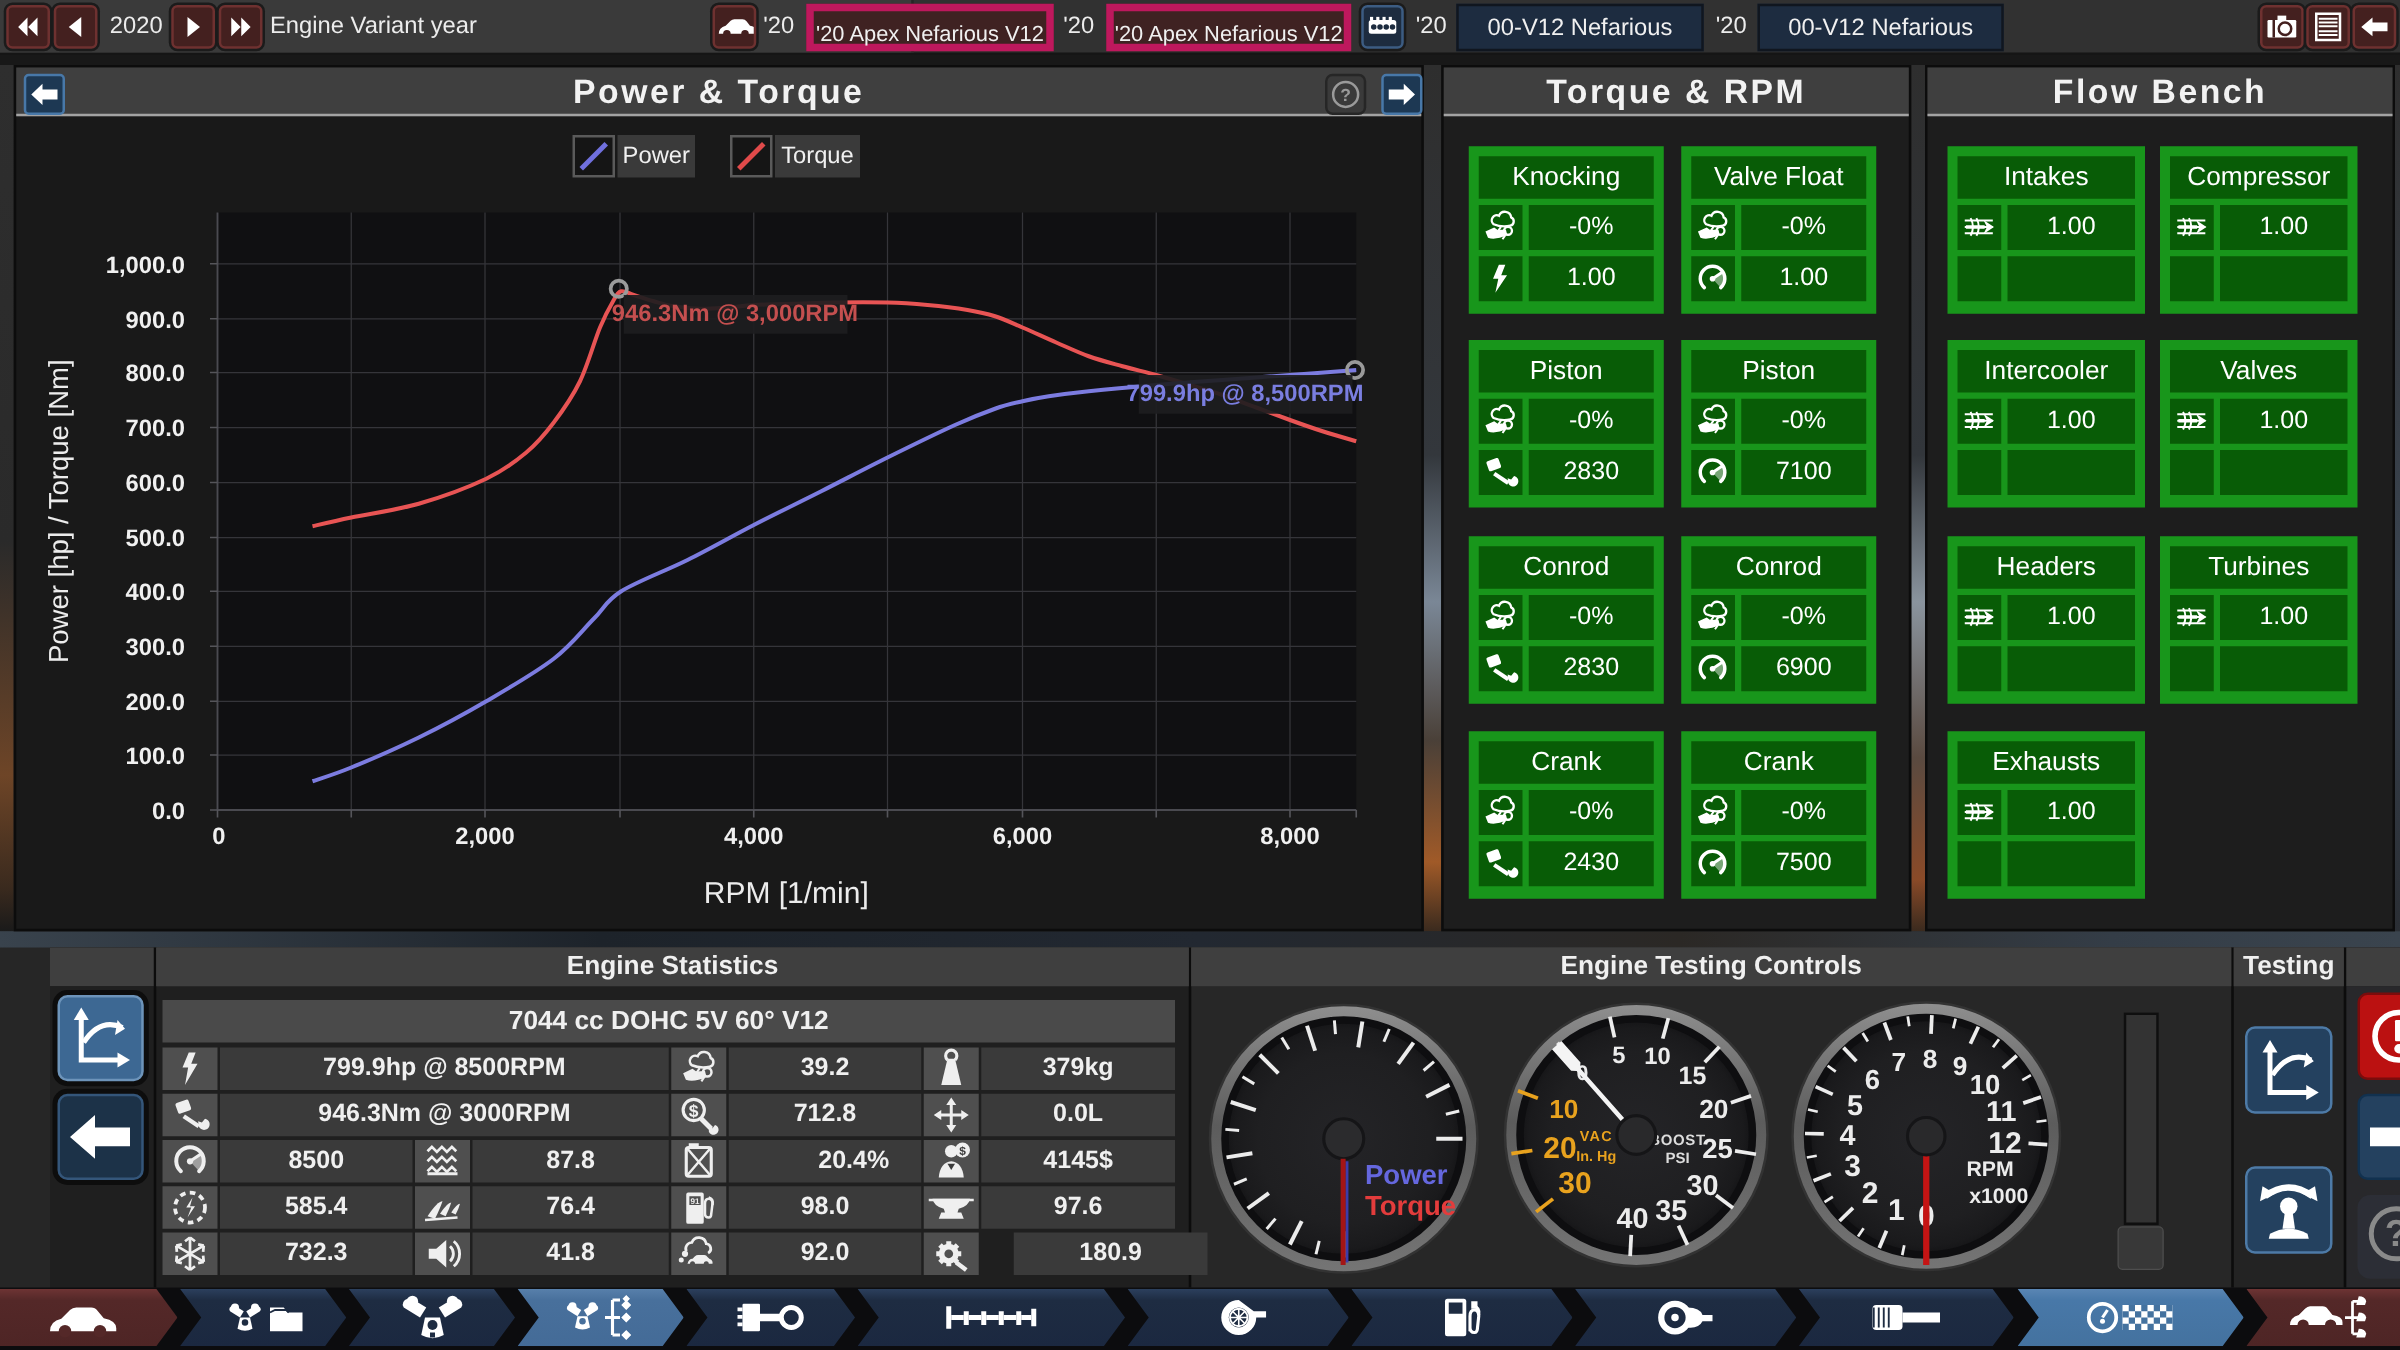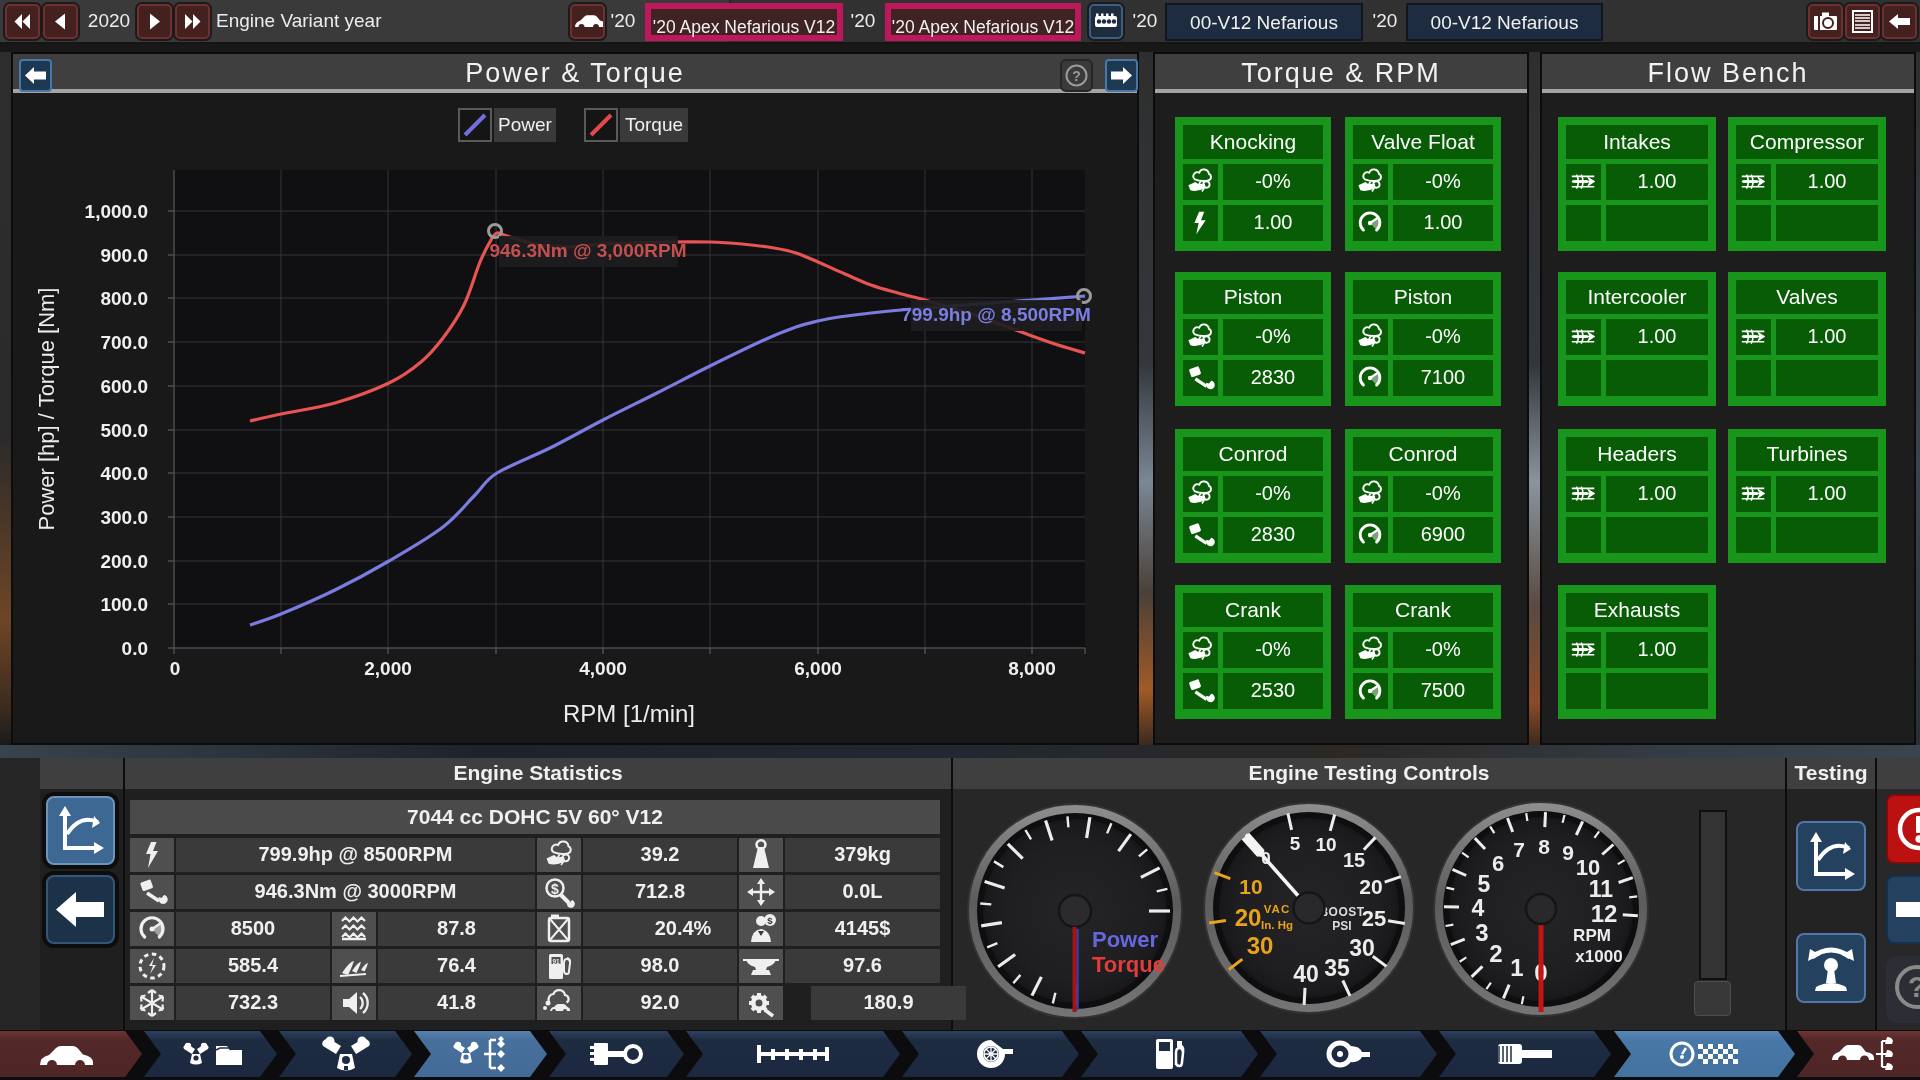--- a/index.html
+++ b/index.html
@@ -12,21 +12,21 @@
   #topbar .lighter { position:absolute; left:0; top:0; width:731px; height:42px; background:#3a3a3a; border-right:2px solid #262626;}
   .tbtn { position:absolute; top:4px; width:35px; height:35px; background:#44201f; border:2px solid #6e3130; border-radius:5px; box-shadow:0 0 0 2px #1b1b1b; }
   .tbtn svg { position:absolute; left:0; top:0; }
   .bbtn { position:absolute; top:4px; width:34px; height:35px; background:#1d2c3f; border:2px solid #3c5c82; border-radius:5px; box-shadow:0 0 0 2px #1b1b1b; }
   .tlabel { position:absolute; top:0; height:42px; line-height:42px; font-size:19px; color:#ececec; }
   .mbox { position:absolute; top:3px; height:38px; line-height:36px; background:#3f2222; border:6px solid #be185d; text-align:center; font-size:17.5px; color:#f0f0f0; }
   .blbox { position:absolute; top:3px; height:38px; line-height:36px; background:#1d2c40; border:2px solid #10161f; text-align:center; font-size:19px; color:#f0f0f0; }
 
   
   .panel { position:absolute; border:2px solid #0c0c0c; }
-  .ptitle { position:absolute; left:0; top:0; width:100%; height:39px; background:#3f3f3f; border-bottom:4px solid #a3a3a3; text-align:center; line-height:38px; font-size:27px; letter-spacing:2px; color:#f2f2f2; }
+  .ptitle { position:absolute; left:0; top:0; width:100%; height:39px; background:#3f3f3f; border-bottom:2px solid #a3a3a3; text-align:center; line-height:38px; font-size:27px; letter-spacing:2px; color:#f2f2f2;font-weight:bold; }
 
   #chartpanel { left:11px; top:52px; width:1128px; height:693px; background:#191919; }
   #trpanel { left:1153px; top:52px; width:376px; height:693px; background:#1d1d1d; }
   #fbpanel { left:1540px; top:52px; width:376px; height:693px; background:#1d1d1d; }
 
   .sqbtn { position:absolute; width:33px; height:33px; border-radius:4px; }
   .sqbtn.blue { background:#1d3853; border:2px solid #4878a8; }
   .sqbtn.ghost { background:#3a3a3a; border:2px solid #262626; border-radius:6px; }
 
   
@@ -394,21 +394,21 @@
           </svg>
         </div>
       <div class="vcell r1">-0%</div>
       <div class="icell r2">
           <svg class="ci" width="31" height="32" viewBox="0 0 31 32">
             <rect x="4" y="5" width="11" height="9" rx="1.5" fill="#fff" transform="rotate(-20 9 9)"></rect>
             <path d="M10 17 L22 25" stroke="#fff" stroke-width="3.5"></path>
             <path d="M22 25 a4.5 4.5 0 1 0 5-6 l-2.5 3 l-3-1 Z" fill="#fff"></path>
           </svg>
         </div>
-      <div class="vcell r2">2530</div>
+      <div class="vcell r2">2430</div>
     </div>
     <div class="gcard" style="left:190px;top:531px;">
       <div class="titlecell">Crank</div>
       <div class="icell r1">
           <svg class="ci" width="31" height="32" viewBox="0 0 31 32">
             <path d="M9.5 13.2 a4.3 4.3 0 0 1 4.6-7.2 a5.4 5.4 0 0 1 10.4 1.4 a3.7 3.7 0 0 1 -0.7 7 q-7.5 1.6-14.3-1.2 Z" fill="none" stroke="#fff" stroke-width="2"></path>
             <circle cx="21.8" cy="18.8" r="3.4" fill="none" stroke="#fff" stroke-width="2"></circle>
             <path d="M15.8 15.5 l-3 4.2 M19.5 22.5 l-2.4 3.6" stroke="#fff" stroke-width="1.7"></path>
             <path d="M2.5 19.5 l7.5-3.6 3 2.3 7-0.4 1.2 4.7 q-10 4.5-16.5 2.3 Z" fill="#fff"></path>
           </svg>

